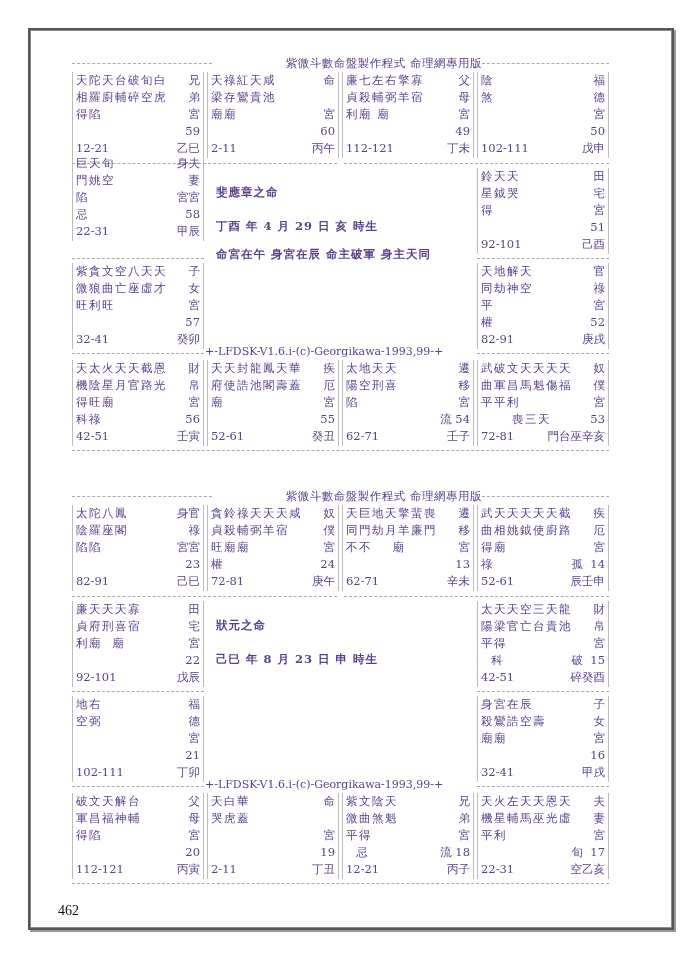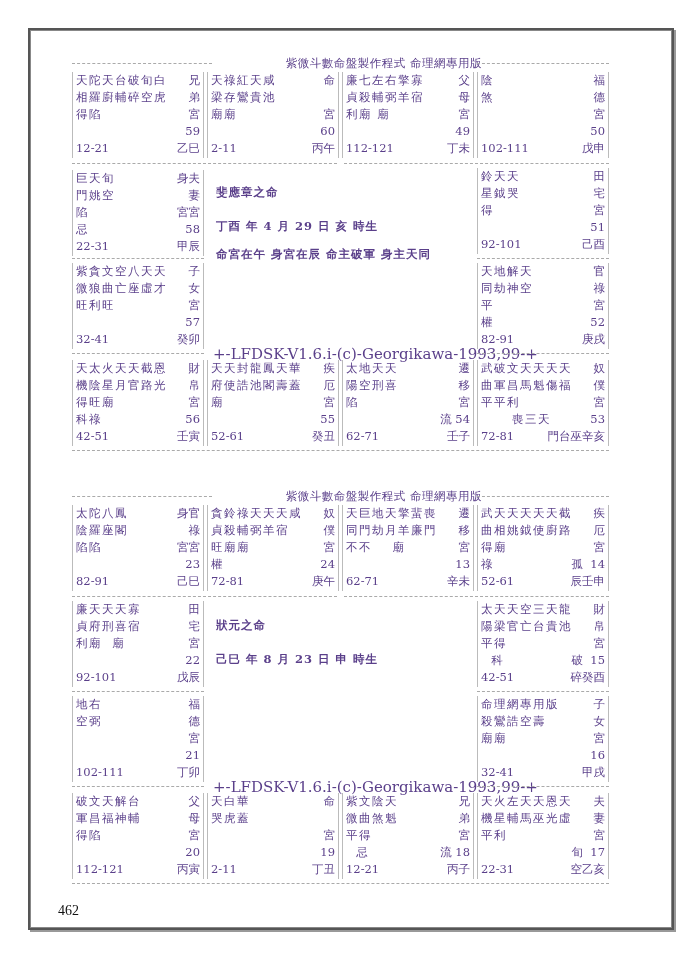--- a/index.html
+++ b/index.html
@@ -17,21 +17,21 @@
   .dash { position: absolute; top: 7px; height: 0; border-top: 1px dashed #aaa; }
   .hdr-title { position: absolute; left: 150px; top: 0; width: 260px; text-align: right; white-space: nowrap; letter-spacing: 0.5px; }
   .grid { position: absolute; left: 0; top: 16px; width: 540px; }
   .cell { position: absolute; width: 132px; height: 86px; border-left: 1px solid #bbb; border-right: 1px solid #bbb; box-sizing: border-box; padding: 0 3px; }
   .row { height: 17px; line-height: 17px; display: flex; justify-content: space-between; white-space: nowrap; }
   .row .l { letter-spacing: 1.5px; }
   .row .r { text-align: right; }
   .sep { position: absolute; height: 0; border-top: 1px dashed #aaa; }
   .center { position: absolute; left: 138px; width: 264px; }
   .ctext { position: absolute; left: 6px; white-space: nowrap; letter-spacing: 1px; font-weight: bold; }
-  .copyright { position: absolute; white-space: nowrap; font-size: 15px; margin-left: 8px; }
+  .copyright { position: absolute; white-space: nowrap; font-size: 11px; }
   .page-num { position: absolute; left: 58px; top: 903px; font-family: "Liberation Serif", serif; font-size: 14px; color: #111; }
 </style>
 </head>
 <body>
 
 <div class="frame"></div>
 
 <div class="chart chart1">
   <div class="hdr">
     <div class="dash" style="left:0;width:140px"></div>
@@ -124,21 +124,21 @@
           <span class="r">50</span>
         </div>
       <div class="row">
           <span>102-111</span>
           <span class="r">戊申</span>
         </div>
     </div>
     <div class="sep" style="left:0;top:91px;width:265px"></div>
     <div class="sep" style="left:272px;top:91px;width:265px"></div>
 
-    <div class="cell" style="left:0;top:98px">
+    <div class="cell" style="left:0;top:83px">
       <div class="row">
           <span class="l">巨天旬</span>
           <span class="r">身夫</span>
         </div>
       <div class="row">
           <span class="l">門姚空</span>
           <span class="r">妻</span>
         </div>
       <div class="row">
           <span class="l">陷</span>
@@ -487,21 +487,21 @@
           <span class="l"></span>
           <span class="r">21</span>
         </div>
       <div class="row">
           <span>102-111</span>
           <span class="r">丁卯</span>
         </div>
     </div>
     <div class="cell" style="left:405px;top:191px">
       <div class="row">
-          <span class="l">命理網專用版</span>
+          <span class="l">身宮在辰</span>
           <span class="r">子</span>
         </div>
       <div class="row">
           <span class="l">殺鸞誥空壽</span>
           <span class="r">女</span>
         </div>
       <div class="row">
           <span class="l">廟廟</span>
           <span class="r">宮</span>
         </div>

